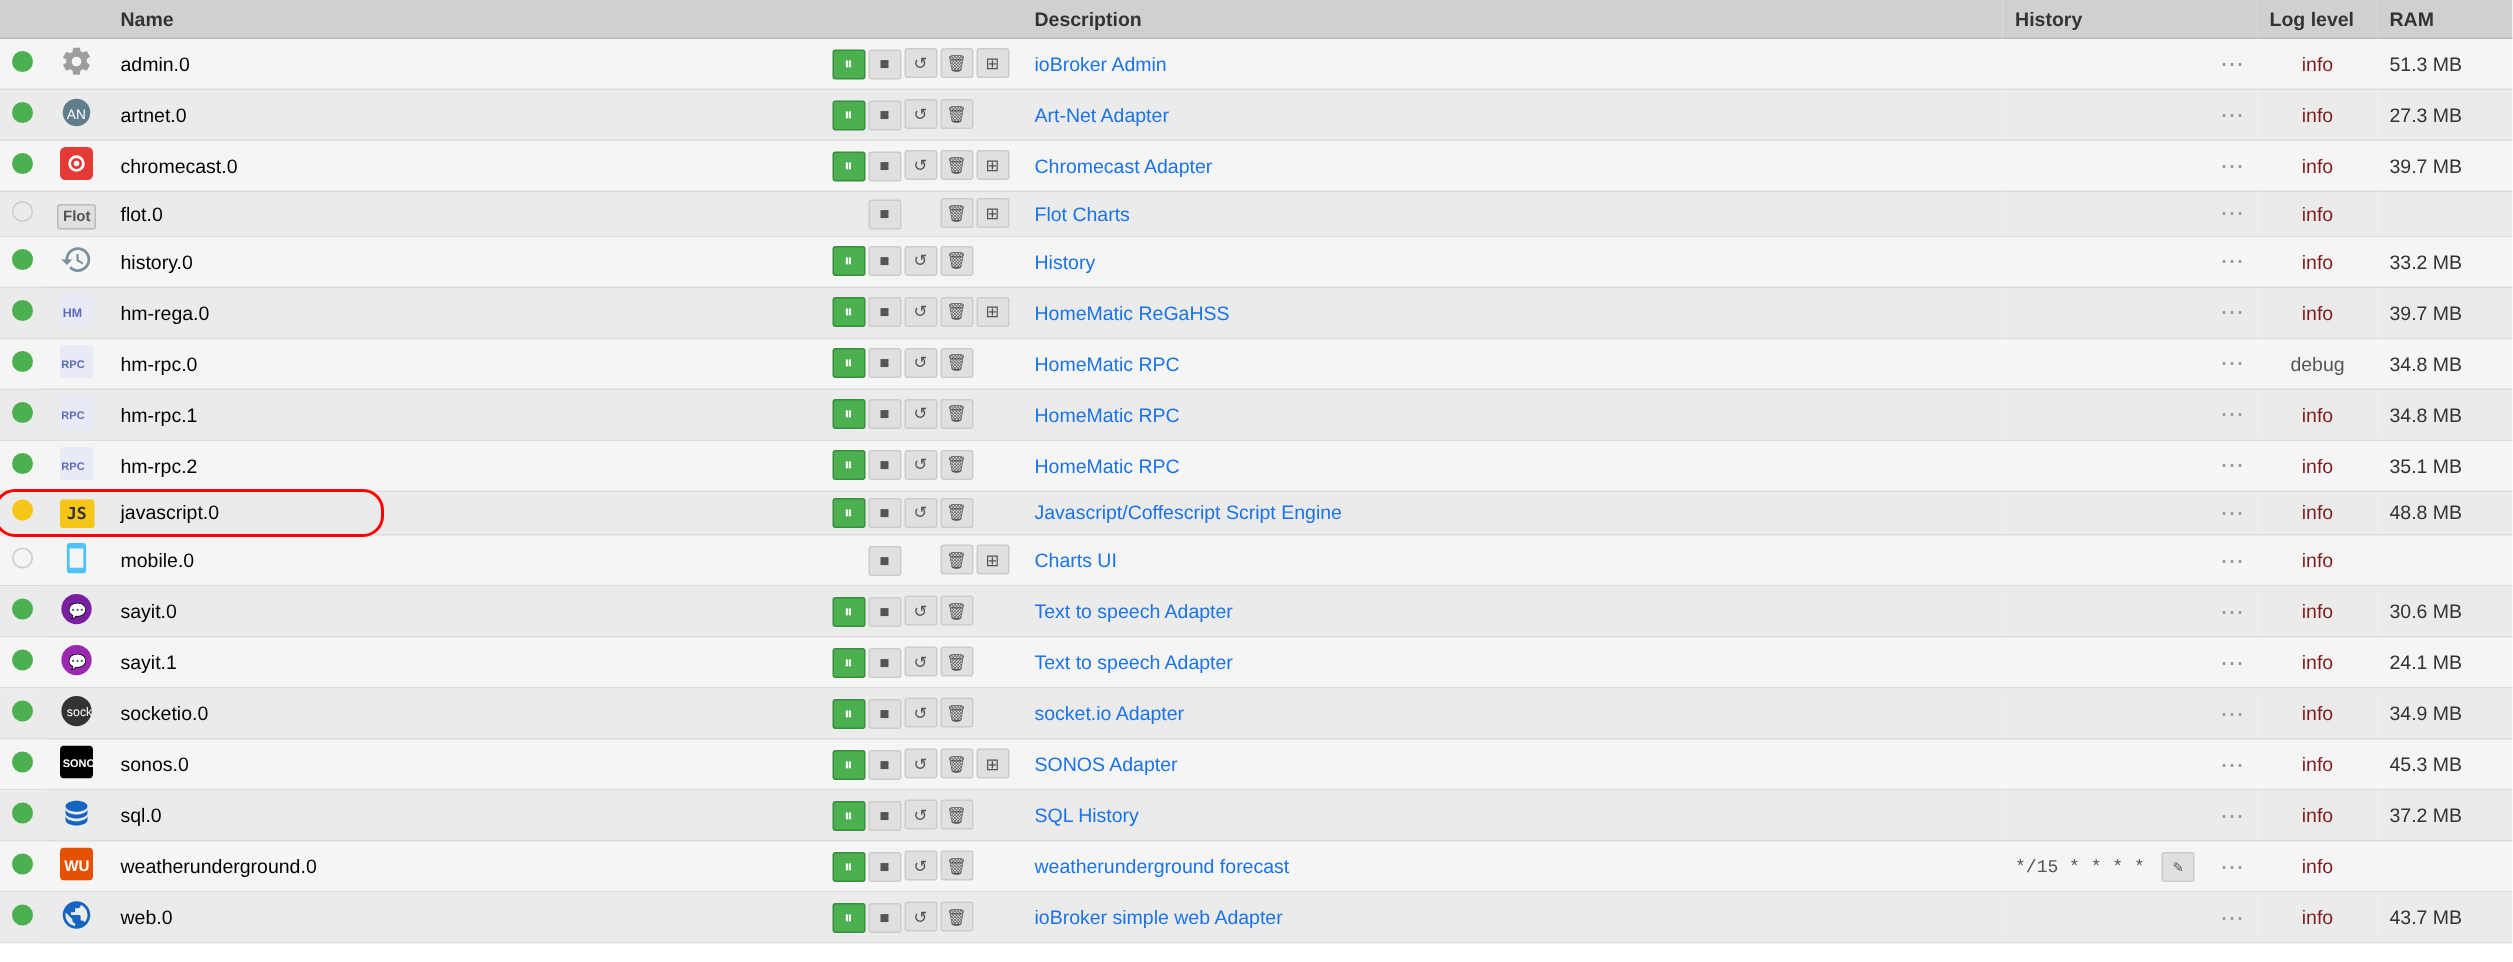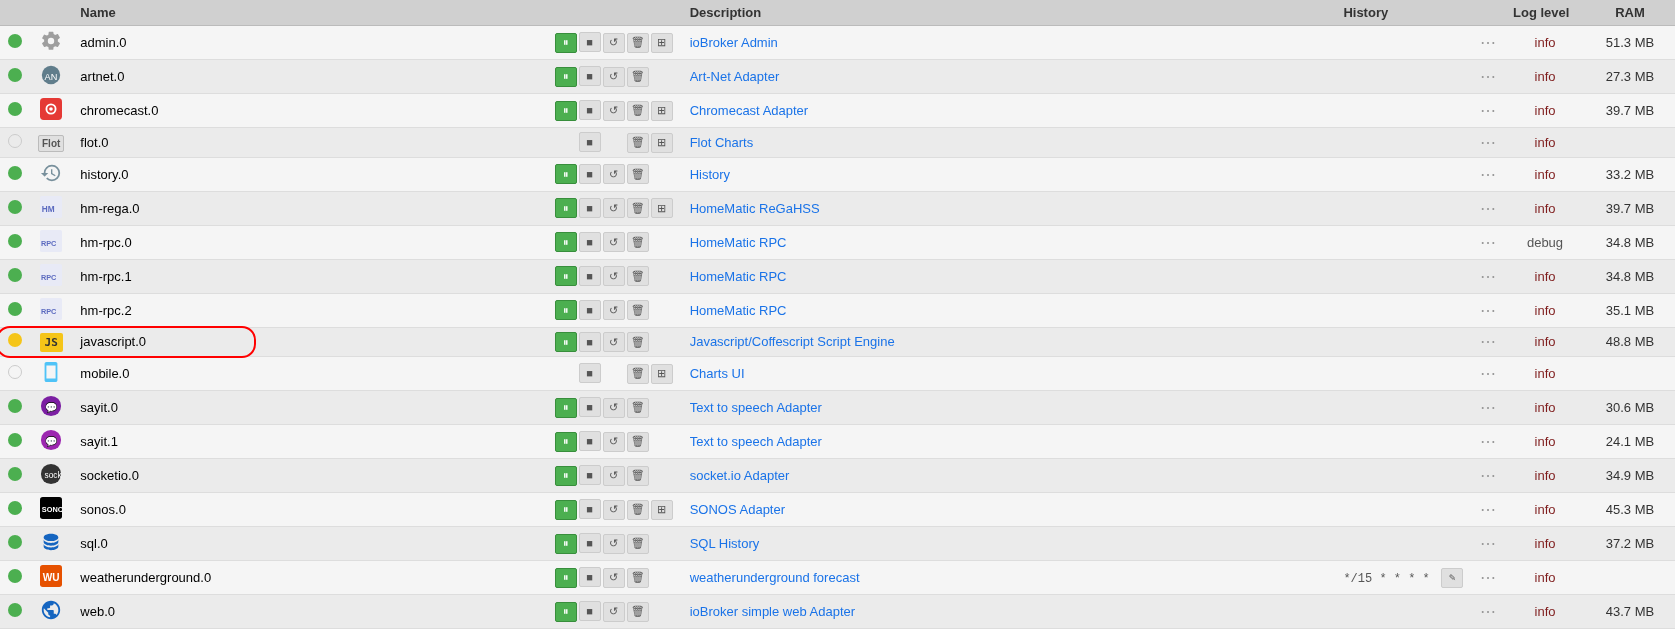--- a/index.html
+++ b/index.html
@@ -46,21 +46,21 @@
     .schedule-cell { color: #555; font-size: 12px; }
 
     td.col-status { width: 30px; text-align: center; }
     td.col-icon { width: 30px; text-align: center; }
     td.col-name { min-width: 160px; }
     td.col-btns { width: 120px; }
     td.col-desc { min-width: 200px; }
     td.col-sched { width: 120px; font-family: Liberation Mono, monospace; }
     td.col-dots { width: 30px; text-align: center; }
     td.col-log { width: 80px; text-align: center; }
-    td.col-size { width: 90px; text-align: center; }
+    td.col-size { width: 90px; text-align: left; }
 
     .circled-row td:first-child { position: relative; }
     .circle-highlight {
       position: absolute;
       top: -2px; left: -4px;
       width: 260px; height: 32px;
       border: 2px solid red;
       border-radius: 14px;
       pointer-events: none;
       z-index: 10;
@@ -73,21 +73,21 @@
   <thead>
     <tr>
       <th style="width:30px"></th>
       <th style="width:30px"></th>
       <th style="min-width:160px">Name</th>
       <th style="width:130px"></th>
       <th>Description</th>
       <th style="width:130px">History</th>
       <th style="width:30px"></th>
       <th style="width:80px">Log level</th>
-      <th style="width:90px; text-align:center">RAM</th>
+      <th style="width:90px; text-align:left">RAM</th>
     </tr>
   </thead>
   <tbody id="adapter-tbody">
   <tr>
     <td class="col-status" style="position:relative">
       <span class="status-dot dot-green"></span>
       
     </td>
     <td class="col-icon">
       <svg width="22" height="22" viewBox="0 0 24 24" fill="#9e9e9e">

